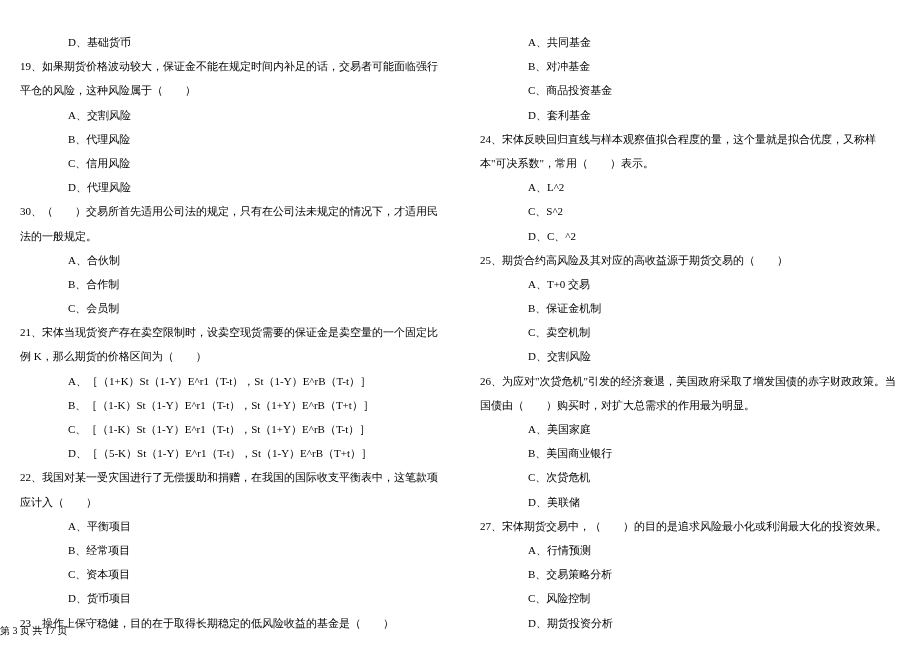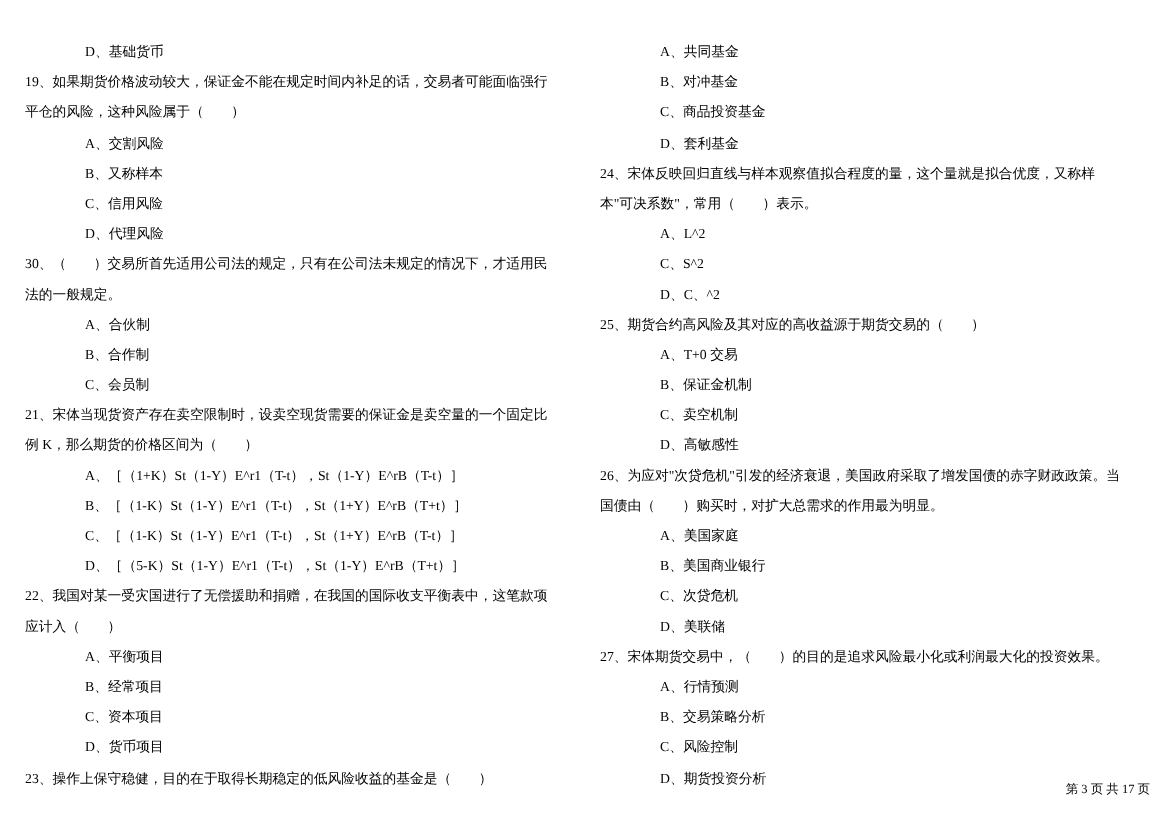--- a/index.html
+++ b/index.html
@@ -29,35 +29,35 @@
     }
     .option {
       padding-left: 48px;
     }
     .question {
       padding-left: 0;
     }
     .footer {
       position: absolute;
       bottom: 12px;
-      left: 13px;
+      left: 0;
       right: 0;
-      text-align: right;
+      text-align: left;
       font-size: 10px;
     }
   </style>
 </head>
 <body>
 
 <div class="columns">
   <div class="column">
     <div class="option">D、基础货币</div>
     <div class="question">19、如果期货价格波动较大，保证金不能在规定时间内补足的话，交易者可能面临强行平仓的风险，这种风险属于（　　）</div>
     <div class="option">A、交割风险</div>
-    <div class="option">B、又称样本</div>
+    <div class="option">B、代理风险</div>
     <div class="option">C、信用风险</div>
     <div class="option">D、代理风险</div>
     <div class="question">30、（　　）交易所首先适用公司法的规定，只有在公司法未规定的情况下，才适用民法的一般规定。</div>
     <div class="option">A、合伙制</div>
     <div class="option">B、合作制</div>
     <div class="option">C、会员制</div>
     <div class="question">21、宋体当现货资产存在卖空限制时，设卖空现货需要的保证金是卖空量的一个固定比例 K，那么期货的价格区间为（　　）</div>
     <div class="option">A、［（1+K）St（1-Y）E^r1（T-t），St（1-Y）E^rB（T-t）］</div>
     <div class="option">B、［（1-K）St（1-Y）E^r1（T-t），St（1+Y）E^rB（T+t）］</div>
     <div class="option">C、［（1-K）St（1-Y）E^r1（T-t），St（1+Y）E^rB（T-t）］</div>
@@ -76,21 +76,21 @@
     <div class="option">C、商品投资基金</div>
     <div class="option">D、套利基金</div>
     <div class="question">24、宋体反映回归直线与样本观察值拟合程度的量，这个量就是拟合优度，又称样本"可决系数"，常用（　　）表示。</div>
     <div class="option">A、L^2</div>
     <div class="option">C、S^2</div>
     <div class="option">D、C、^2</div>
     <div class="question">25、期货合约高风险及其对应的高收益源于期货交易的（　　）</div>
     <div class="option">A、T+0 交易</div>
     <div class="option">B、保证金机制</div>
     <div class="option">C、卖空机制</div>
-    <div class="option">D、高敏感性</div>
+    <div class="option">D、交割风险</div>
     <div class="question">26、为应对"次贷危机"引发的经济衰退，美国政府采取了增发国债的赤字财政政策。当国债由（　　）购买时，对扩大总需求的作用最为明显。</div>
     <div class="option">A、美国家庭</div>
     <div class="option">B、美国商业银行</div>
     <div class="option">C、次贷危机</div>
     <div class="option">D、美联储</div>
     <div class="question">27、宋体期货交易中，（　　）的目的是追求风险最小化或利润最大化的投资效果。</div>
     <div class="option">A、行情预测</div>
     <div class="option">B、交易策略分析</div>
     <div class="option">C、风险控制</div>
     <div class="option">D、期货投资分析</div>

